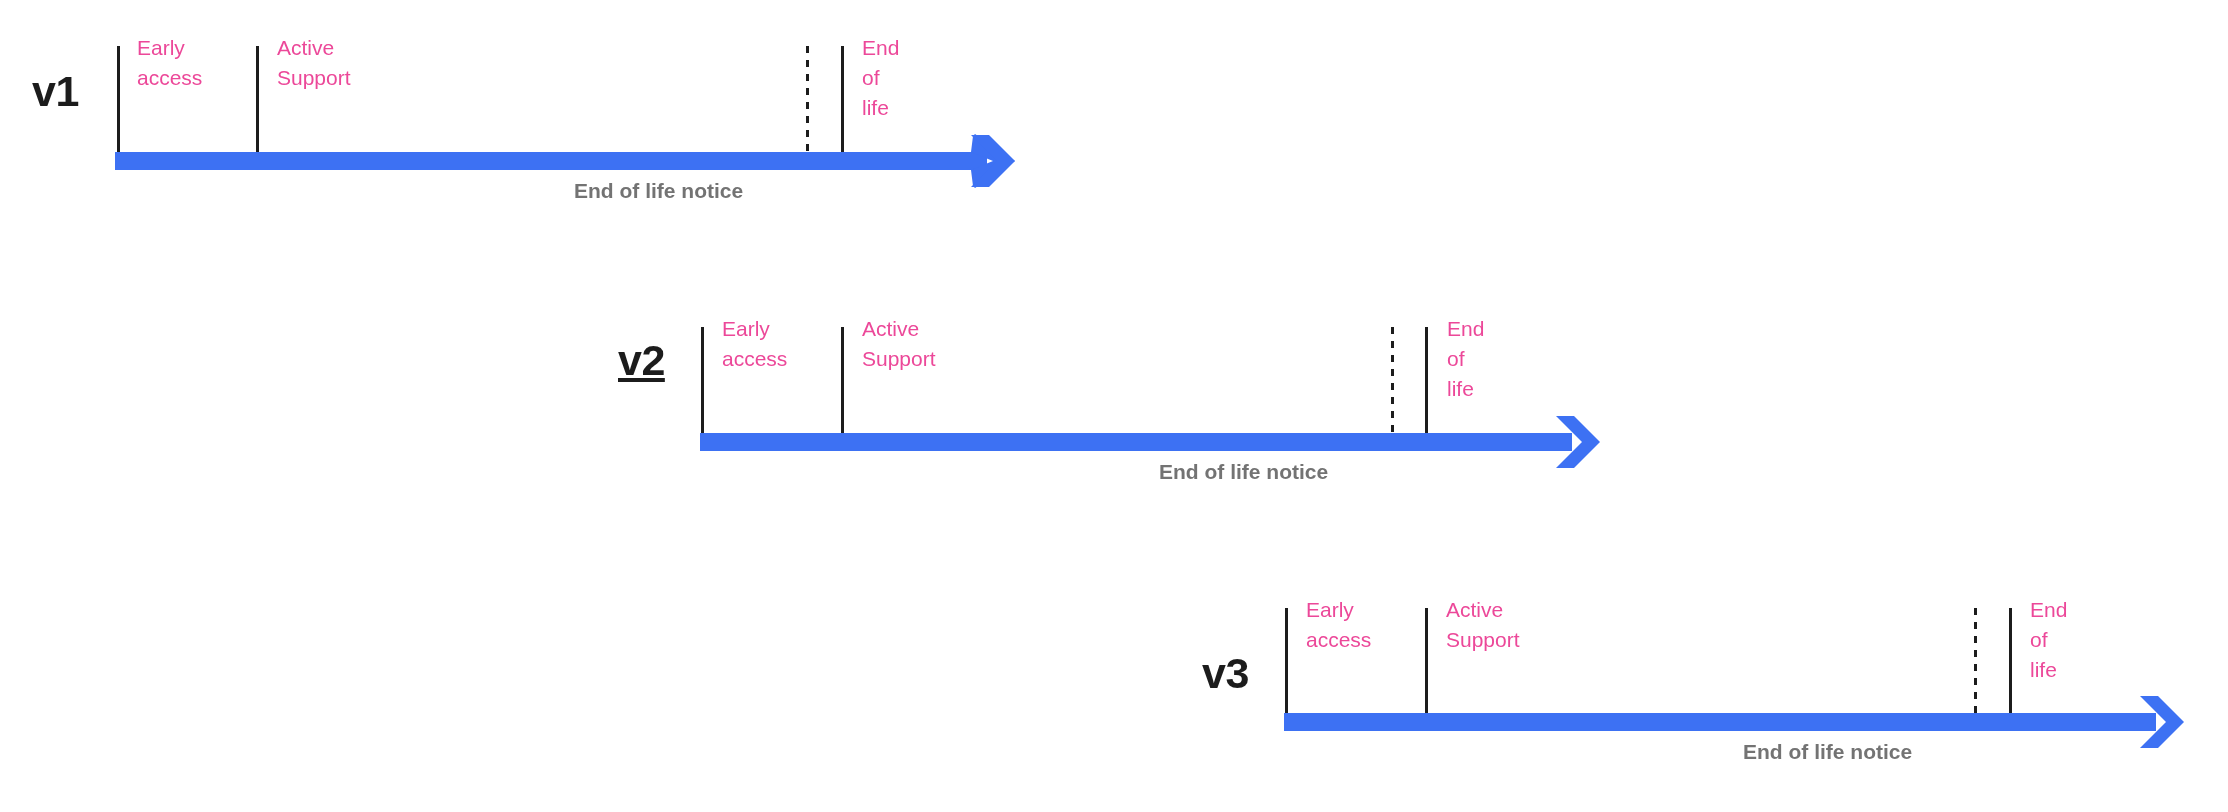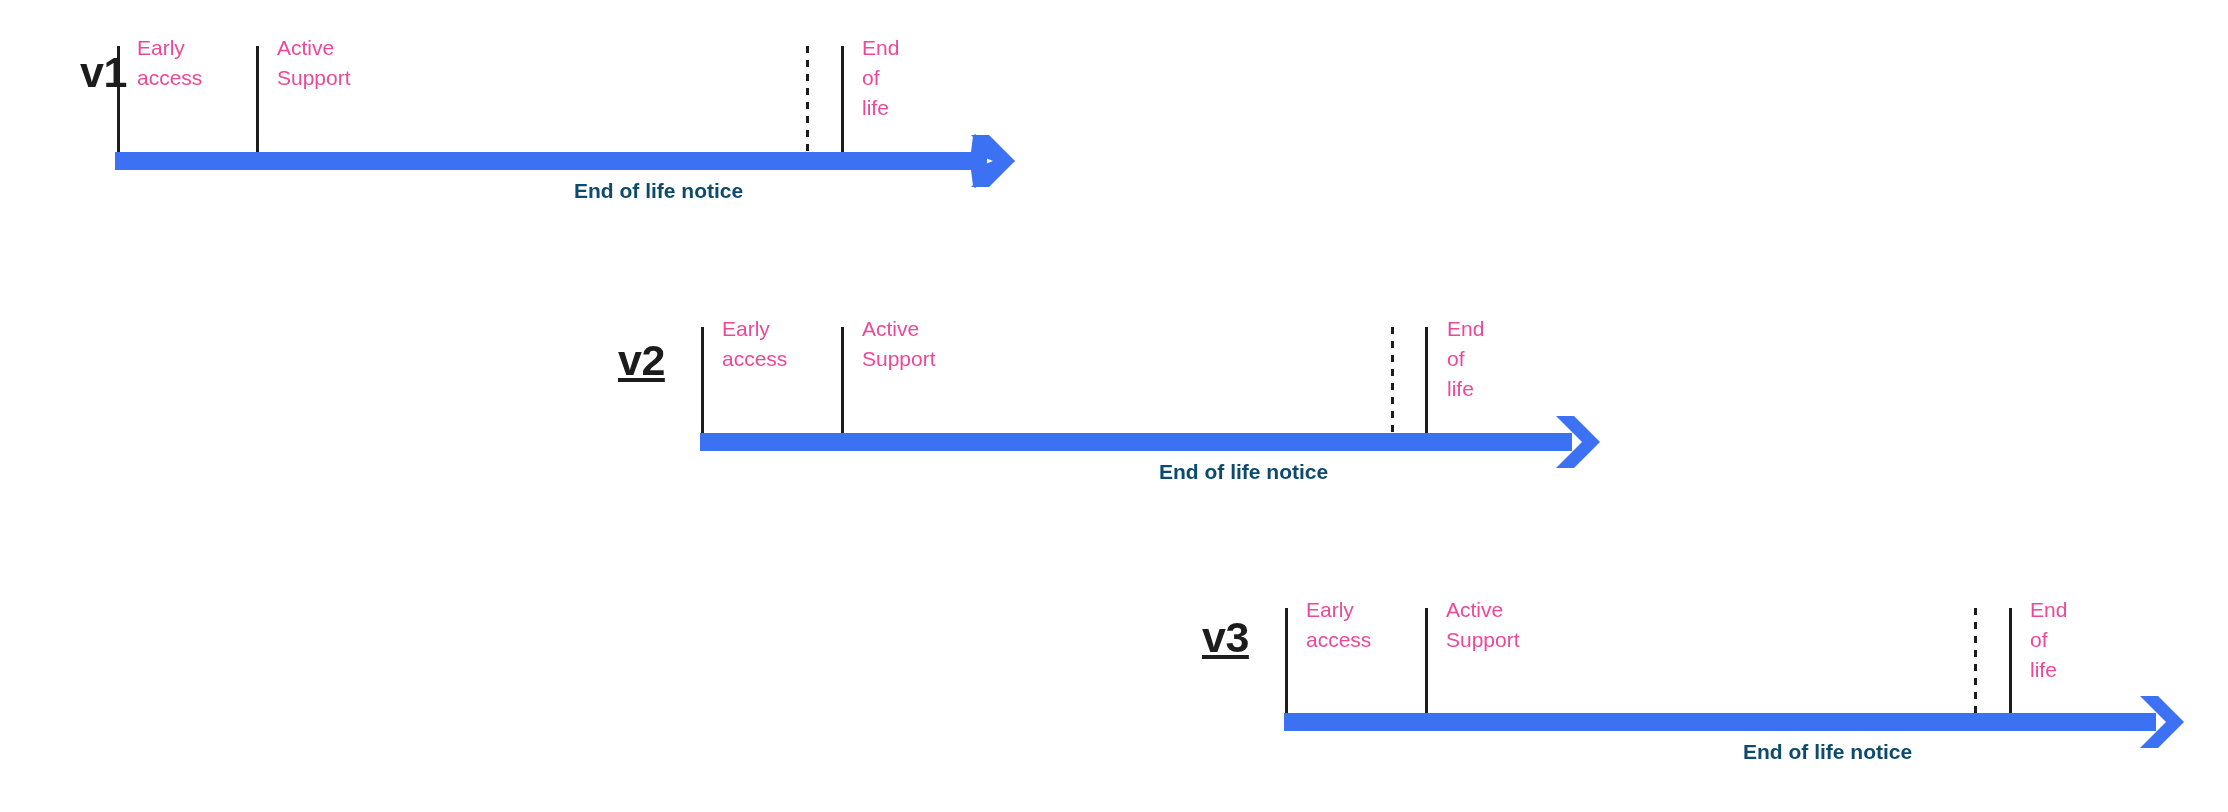--- a/index.html
+++ b/index.html
@@ -82,33 +82,33 @@
     width: 46px;
     height: 54px;
     transform: translateY(-50%);
   }
   .arrow-head svg { display: block; width: 100%; height: 100%; }
 
   .notice-label {
     position: absolute;
     font-size: 21px;
     font-weight: 700;
-    color: #0c4a6e;
+    color: #737373;
     line-height: 1;
     white-space: nowrap;
   }
 </style>
 </head>
 <body>
 
 <div id="canvas">
 
   <div class="timeline-row">
 
-    <div class="version-label" style="left:32px; top:51px;margin-left:48px;">v1</div>
+    <div class="version-label" style="left:32px; top:70px;">v1</div>
 
     <div class="divider" style="left:117px; top:46px; height:106px;"></div>
 
     <div class="phase-label" style="left:137px; top:33px; width:110px;">Early
 access</div>
 
     <div class="divider" style="left:256px; top:46px; height:106px;"></div>
 
     <div class="phase-label" style="left:277px; top:33px;">Active Support</div>
 
@@ -157,21 +157,21 @@
           <path d="M2 1 L20 1 L46 27 L20 53 L2 53 L28 27 Z" fill="#3d71f3"></path>
         </svg>
       </div>
     </div>
 
     <div class="notice-label" style="left:1159px; top:461px;">End of life notice</div>
   </div>
 
   <div class="timeline-row">
 
-    <div class="version-label" style="left:1202px; top:616px;text-decoration:underline;">v3</div>
+    <div class="version-label" style="left:1202px; top:652px;">v3</div>
 
     <div class="divider" style="left:1285px; top:608px; height:106px;"></div>
 
     <div class="phase-label" style="left:1306px; top:595px; width:110px;">Early
 access</div>
 
     <div class="divider" style="left:1425px; top:608px; height:106px;"></div>
 
     <div class="phase-label" style="left:1446px; top:595px;">Active Support</div>
 

